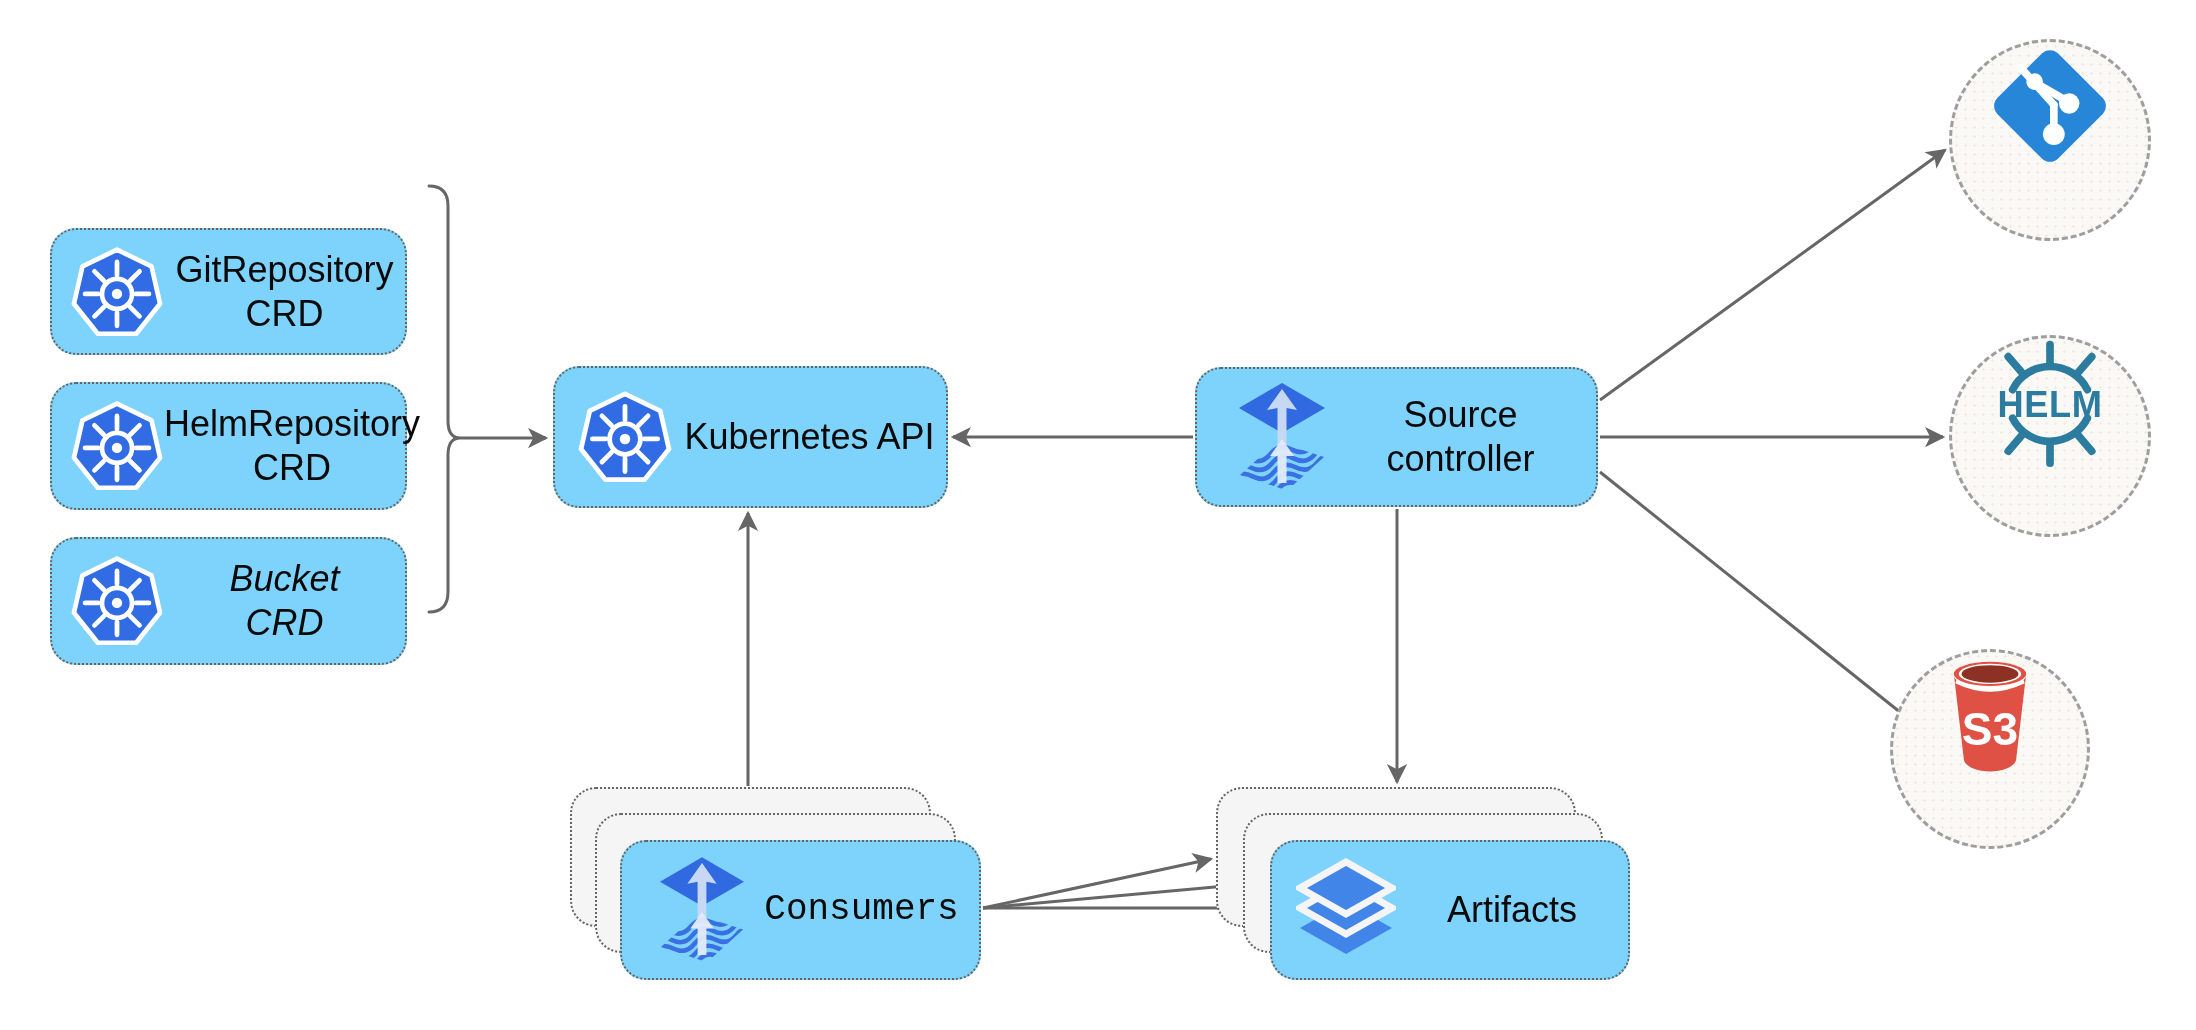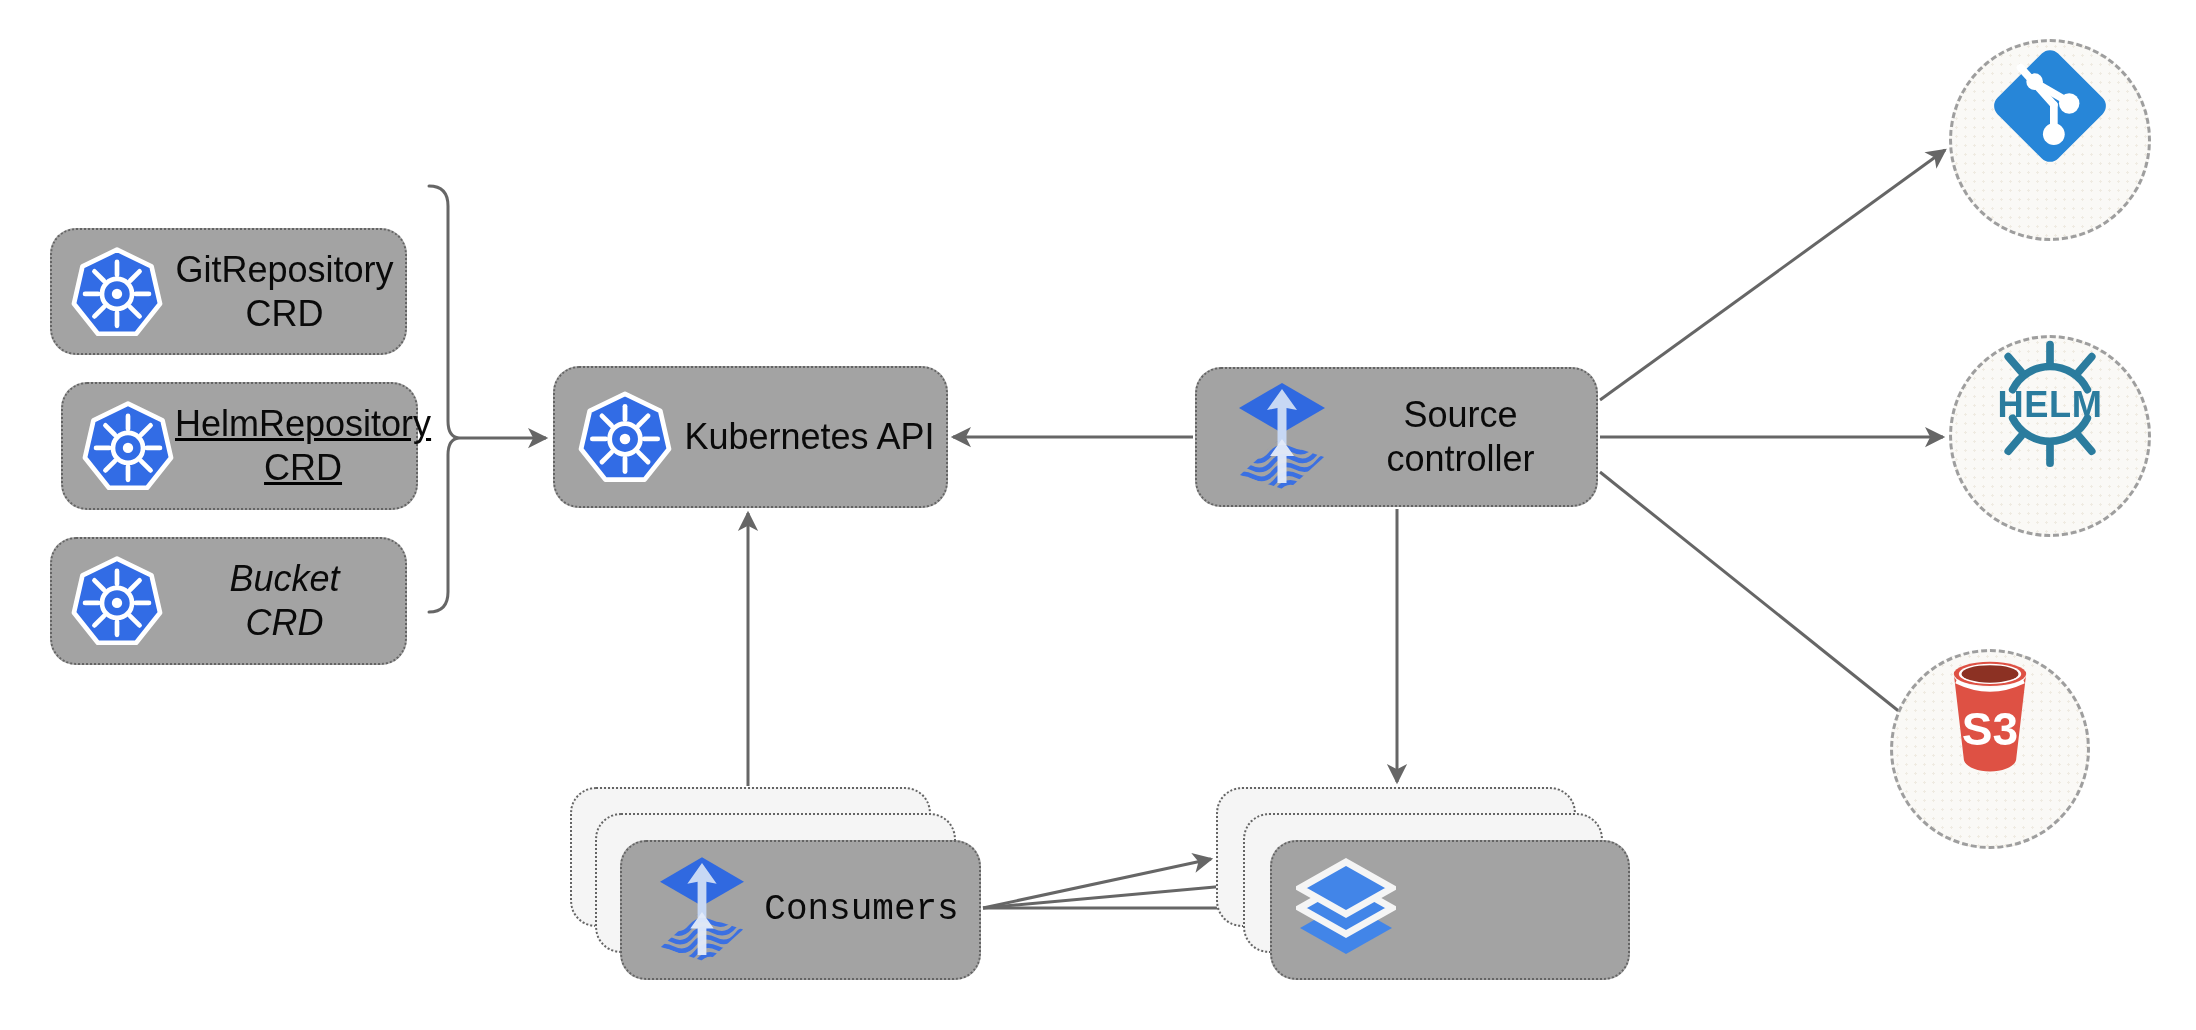--- a/index.html
+++ b/index.html
@@ -3,21 +3,21 @@
 <meta charset="utf-8">
 <style>
   * { box-sizing: border-box; }
   html,body { margin:0; padding:0; background:#fff; }
   body { font-family:"Liberation Sans", sans-serif; }
   .canvas { position:relative; width:2196px; height:1030px; background:#ffffff; overflow:hidden; }
 
   svg.connectors { position:absolute; left:0; top:0; z-index:1; }
 
   .node {
-    position:absolute; background:#a3a3a3;
+    position:absolute; background:#7dd3fc;
     border:2.5px dotted #646464; border-radius:26px;
     display:flex; align-items:center; z-index:2;
   }
   .node .label {
     flex:1; text-align:center; font-size:36px; line-height:1.22;
     color:#0a0a0a; white-space:pre-line;
   }
   .stack-back, .stack-mid {
     position:absolute; background:#f5f5f5;
     border:2.5px dotted #646464; border-radius:26px; z-index:2;
@@ -71,21 +71,21 @@
           <line x1="64" y1="66" x2="74" y2="76"></line>
         <line x1="36" y1="38" x2="26" y2="28"></line>
           <line x1="36" y1="66" x2="26" y2="76"></line>
       </g>
       <circle cx="50" cy="52" r="5.5" fill="#fff"></circle>
     </svg>
     <div class="label">GitRepository
 CRD</div>
   </div>
 
-  <div class="node" style="left:61px; top:382px; width:357px; height:128px; padding-left:18px;text-decoration:underline;">
+  <div class="node" style="left:50px; top:382px; width:357px; height:128px; padding-left:18px;">
     <svg class="icon" width="94" height="94" viewBox="0 0 100 100">
       <polygon points="50,5 86.7,22.7 95.8,62.5 70.4,94.4 29.6,94.4 4.2,62.5 13.3,22.7" fill="#326CE5" stroke="#fff" stroke-width="5" stroke-linejoin="round"></polygon>
       <g stroke="#fff" stroke-width="5" stroke-linecap="round">
         <circle cx="50" cy="52" r="16" fill="none"></circle>
         <line x1="50" y1="32" x2="50" y2="18"></line>
           <line x1="50" y1="72" x2="50" y2="86"></line>
         <line x1="30" y1="52" x2="16" y2="52"></line>
           <line x1="70" y1="52" x2="84" y2="52"></line>
         <line x1="64" y1="38" x2="74" y2="28"></line>
           <line x1="64" y1="66" x2="74" y2="76"></line>
@@ -185,20 +185,21 @@
   </div>
 
   <div class="stack-back" style="left:1216px; top:787px; width:360px; height:140px;"></div>
   <div class="stack-mid" style="left:1243px; top:813px; width:360px; height:140px;"></div>
   <div class="node" style="left:1270px; top:840px; width:360px; height:140px; padding-left:24px;">
     <svg class="icon" width="100" height="104" viewBox="0 0 100 104">
       <polygon points="50,44 96,70 50,96 4,70" fill="#4285E8"></polygon>
       <polygon points="50,24 96,50 50,76 4,50" fill="#4285E8" stroke="#f5f5f5" stroke-width="7"></polygon>
       <polygon points="50,4 96,30 50,56 4,30" fill="#4285E8" stroke="#f5f5f5" stroke-width="7"></polygon>
     </svg>
+    <div class="label">Artifacts</div>
   </div>
 
   <div class="circle" style="left:1949px; top:39px; width:202px; height:202px;">
     <svg width="128" height="128" viewBox="0 0 100 100">
       <rect x="16.5" y="16.5" width="67" height="67" rx="9" fill="#2786D8" transform="rotate(45 50 50)"></rect>
       <g stroke="#fff" stroke-width="6" stroke-linecap="round" fill="none">
         <line x1="27" y1="20" x2="53" y2="49"></line>
         <line x1="53" y1="49" x2="53" y2="70"></line>
         <line x1="39" y1="32" x2="63" y2="46"></line>
       </g>

